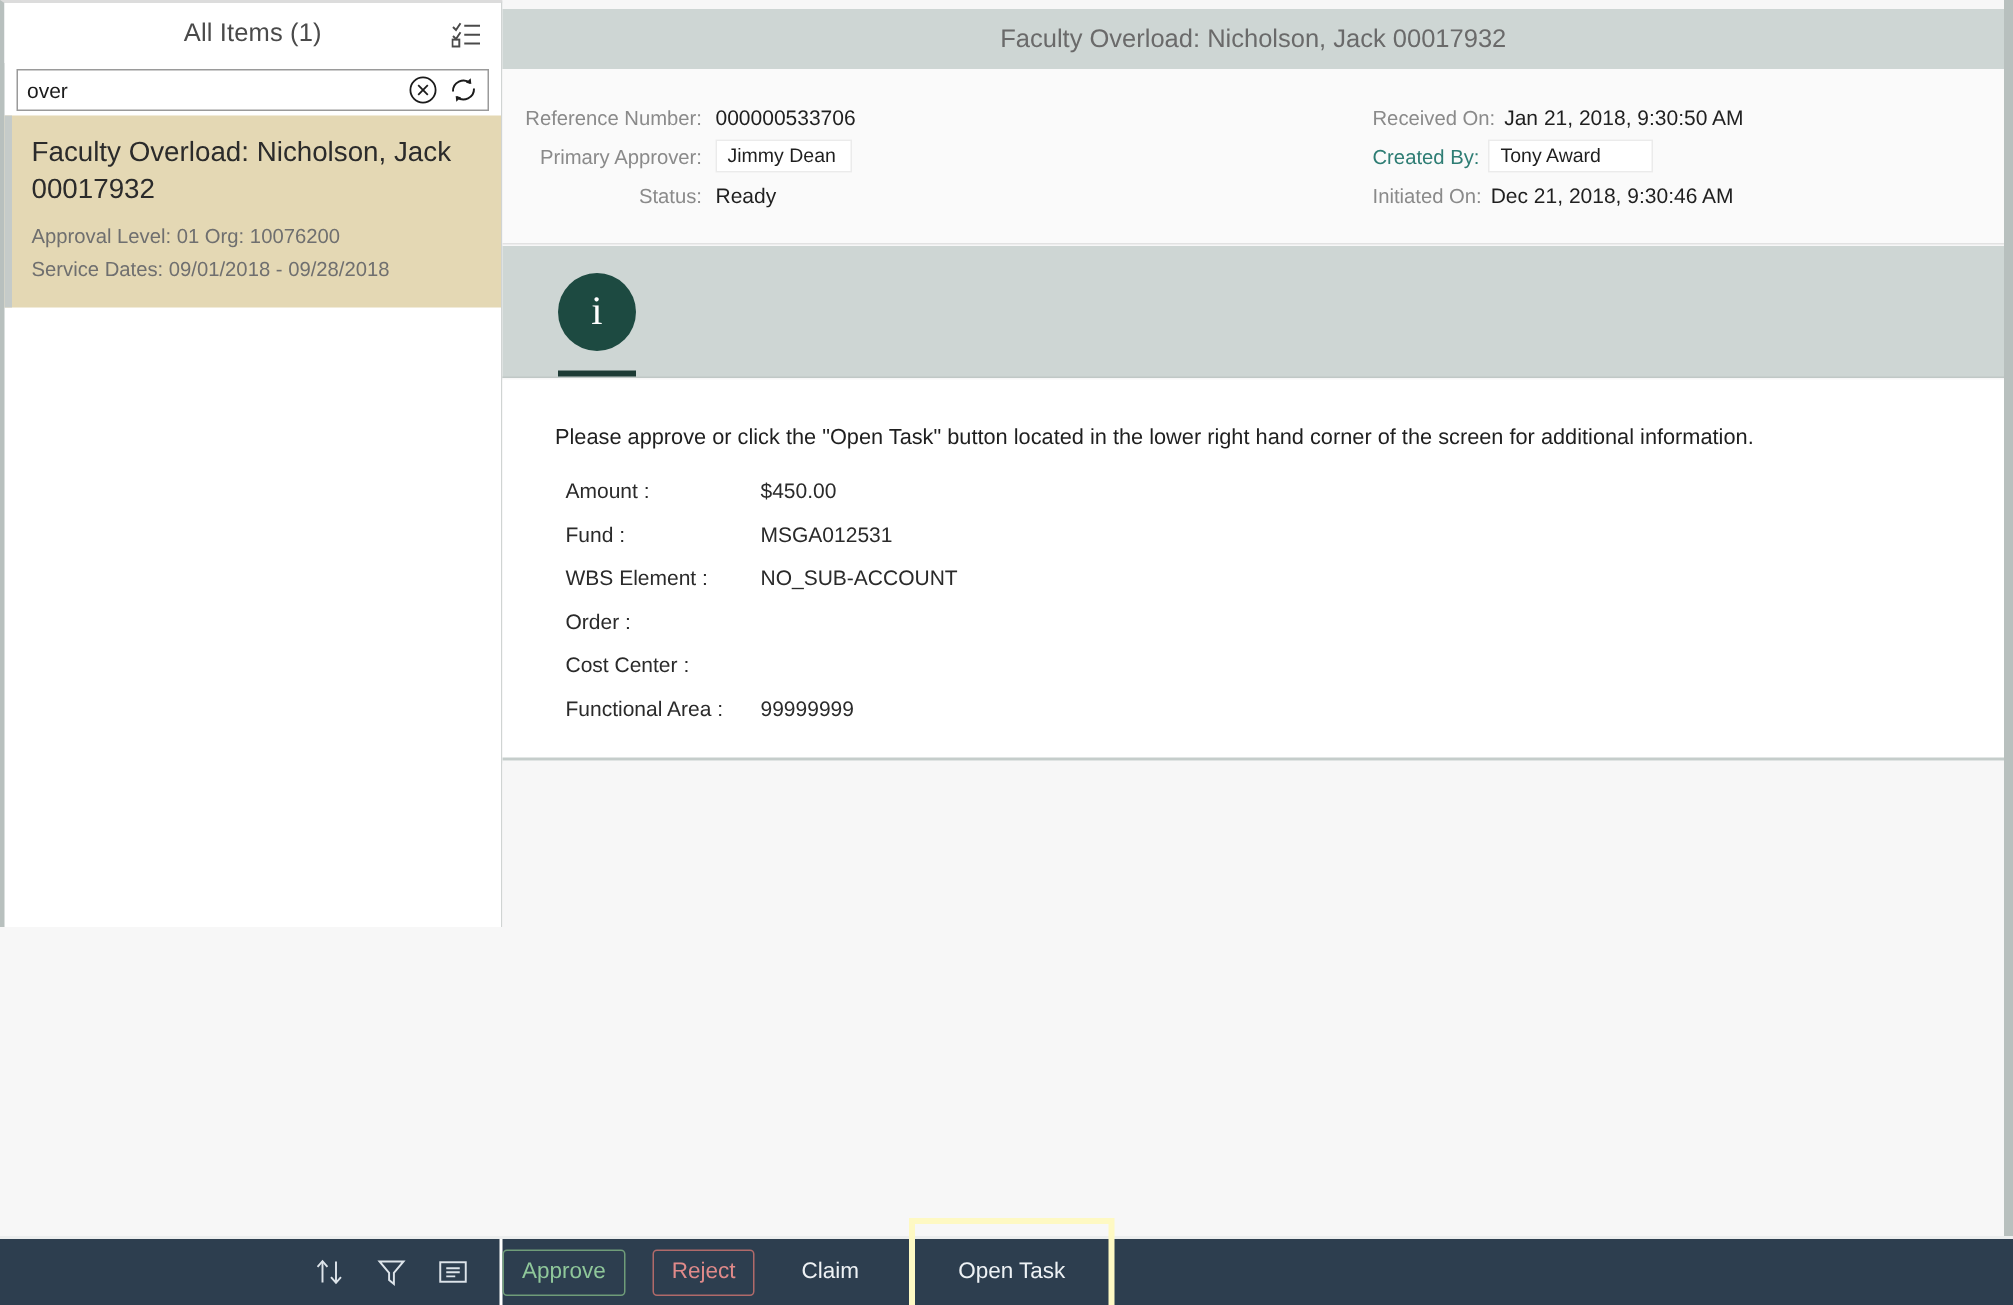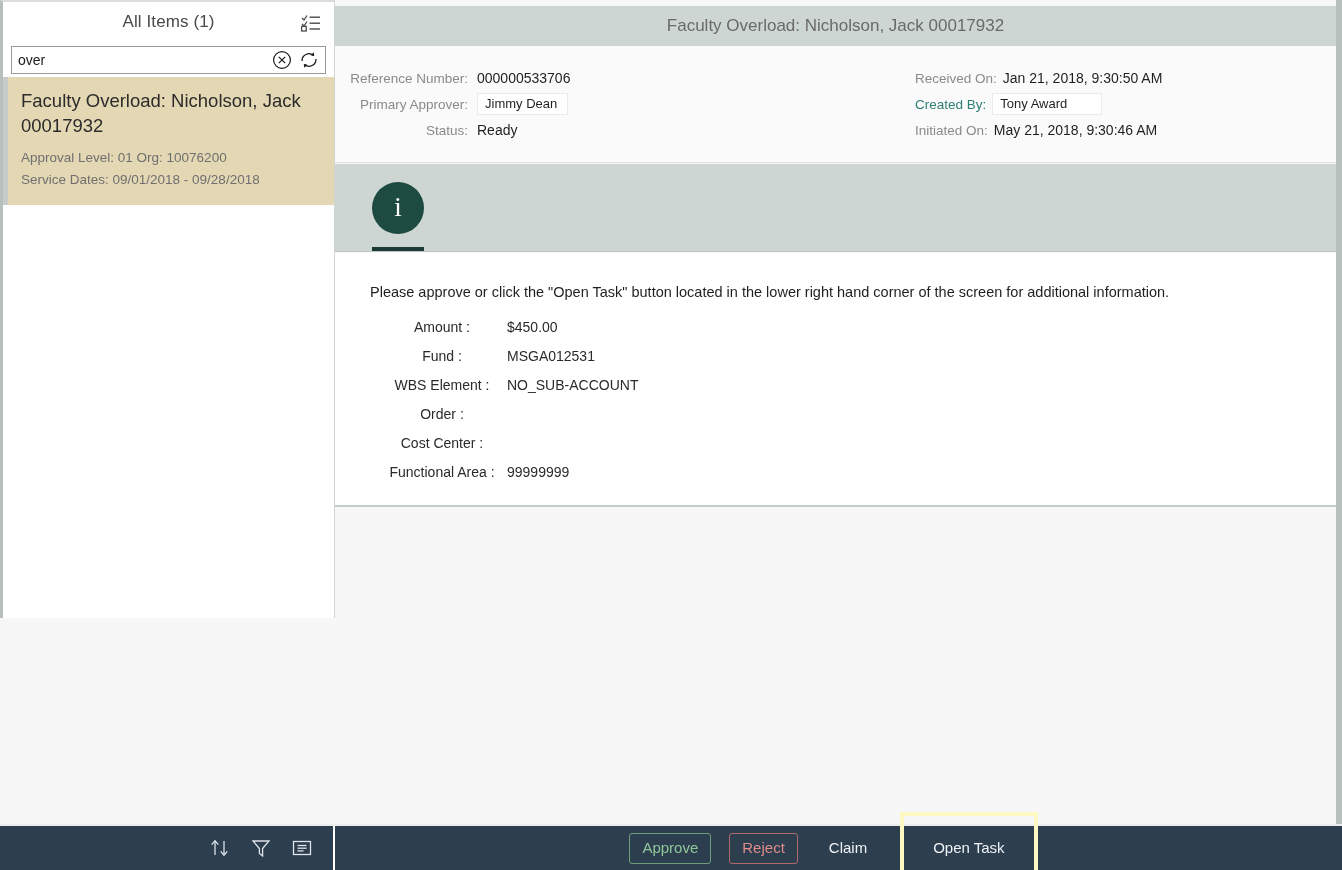--- a/index.html
+++ b/index.html
@@ -193,21 +193,21 @@
     border-bottom: 2px solid #c5cdcb;
   }
   #intro-text {
     position: absolute;
     left: 35px; top: 31px;
     font-size: 14.5px;
     color: #1f1f1f;
   }
   #field-table {
     position: absolute;
-    left: 42px; top: 66px; text-align: center;
+    left: 42px; top: 66px;
   }
   .field-row { display: flex; height: 29px; align-items: flex-start; }
   .field-label {
     width: 130px;
     font-size: 14px;
     color: #2a2a2a;
   }
   .field-value {
     font-size: 14px;
     color: #2a2a2a;
@@ -241,21 +241,21 @@
     justify-content: flex-end;
     padding-right: 20px;
     gap: 19px;
     border-right: 2px solid #ffffff;
   }
   .ftr-icon { width: 22px; height: 22px; cursor: pointer; }
   #footer-right {
     flex: 1;
     display: flex;
     align-items: center;
-    justify-content: center;
+    justify-content: flex-start;
     padding-right: 8px;
     gap: 18px;
   }
   .ftr-btn {
     font-size: 15px;
     padding: 5px 12px 6px 12px;
     background: transparent;
     cursor: pointer;
     font-family: "Liberation Sans", sans-serif;
     line-height: 1.2;
@@ -356,21 +356,21 @@
         <div class="meta-row">
           <span class="meta-label">Received On:</span>
           <span class="meta-value plain">Jan 21, 2018, 9:30:50 AM</span>
         </div>
         <div class="meta-row">
           <span class="meta-label link">Created By:</span>
           <span class="meta-value boxed">Tony Award</span>
         </div>
         <div class="meta-row">
           <span class="meta-label">Initiated On:</span>
-          <span class="meta-value plain">May 21, 2018, 9:30:46 AM</span>
+          <span class="meta-value plain">Dec 21, 2018, 9:30:46 AM</span>
         </div>
       </div>
     </div>
 
     <div id="icon-tabbar">
       <div id="info-tab">
         <div id="info-circle">i</div>
       </div>
       <div id="tab-indicator"></div>
     </div>

